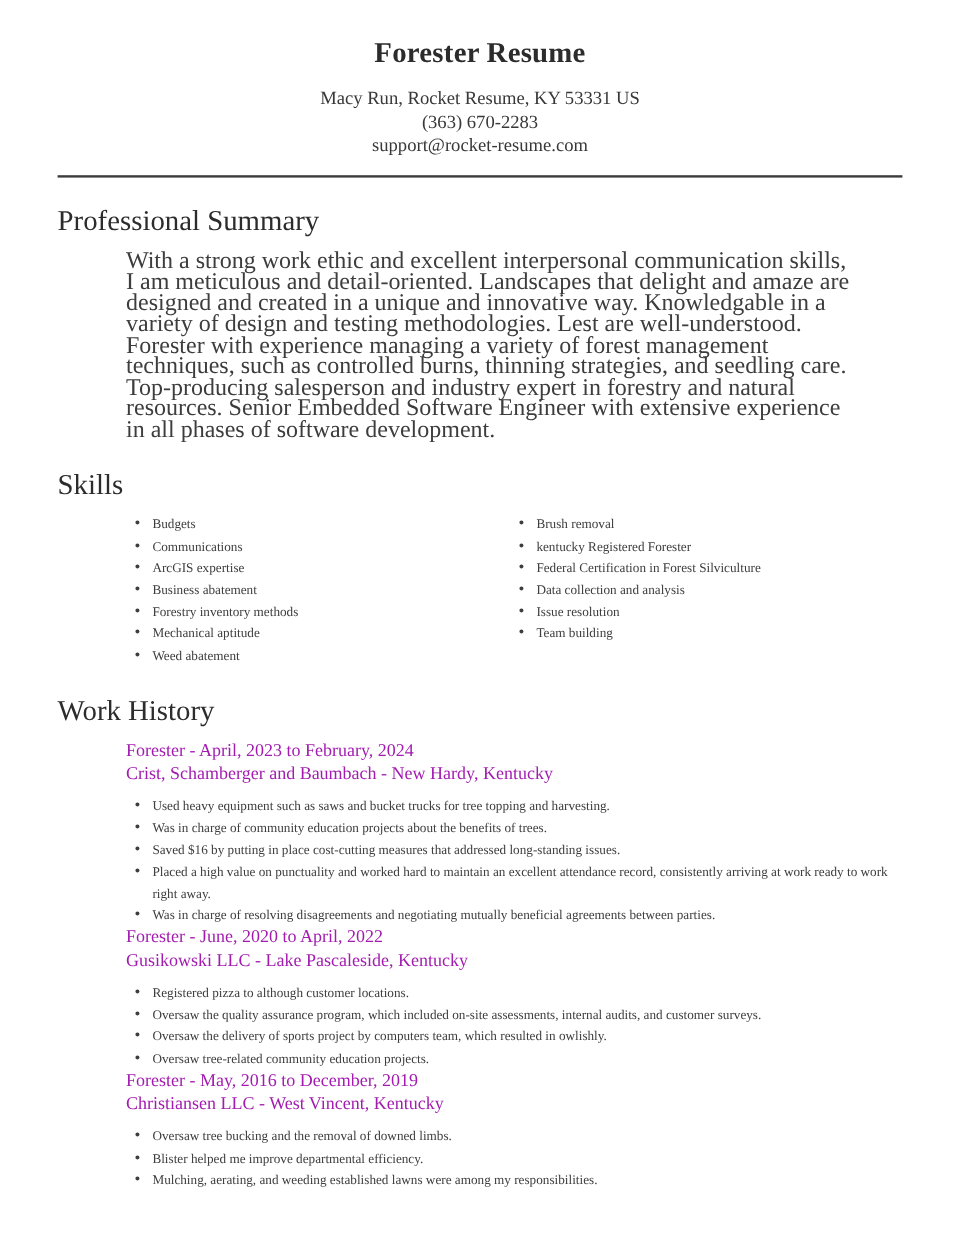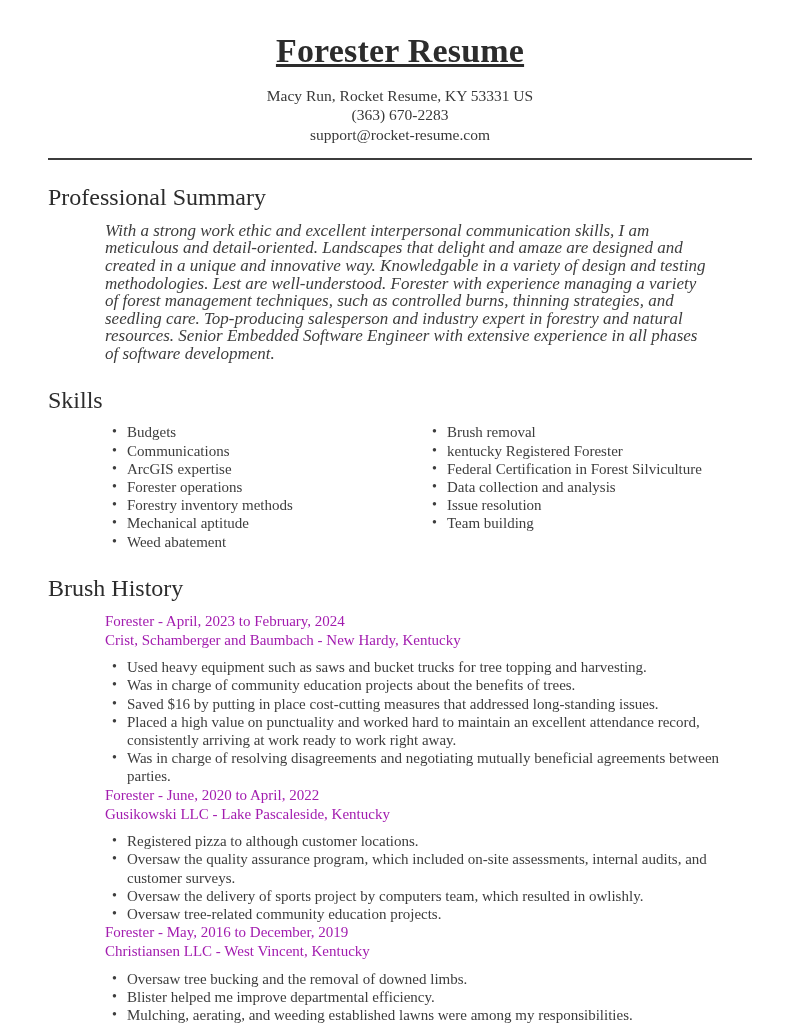--- a/index.html
+++ b/index.html
@@ -18,26 +18,25 @@
   .page {
     padding: 0 48px;
   }
   
   .resume-header {
     padding-top: 30px;
     text-align: center;
   }
   .resume-title {
     margin: 0;
-    font-size: 34px;
+    font-size: 24px;
     font-weight: 600;
     line-height: 1.25;
     color: #2c2c2c;
     letter-spacing: 0.2px;
-    text-decoration: underline;
   }
   .contact {
     margin-top: 13px;
     font-size: 15.5px;
     line-height: 19.5px;
     color: #383838;
   }
   .header-divider {
     border: none;
     border-top: 2px solid #3c3c3c;
@@ -50,42 +49,41 @@
     font-weight: 500;
     line-height: 1.2;
     color: #2c2c2c;
   }
   .section-body {
     padding-left: 57px;
     padding-right: 40px;
   }
   .summary-text {
     margin: 10px 0 0 0;
-    font-size: 17px;
+    font-size: 20px;
     line-height: 17.6px;
     max-width: 608px;
     color: #3d3d3d;
-    font-style: italic;
   }
   
   .skills-cols {
     display: flex;
     margin-top: 9px;
   }
   .skills-col {
     list-style: none;
     margin: 0;
     padding: 0;
   }
   .skills-col.left { width: 320px; flex: 0 0 auto; }
   .skills-col.right { flex: 1 1 auto; }
   li.bullet-item {
     position: relative;
     padding-left: 22px;
-    font-size: 15px;
+    font-size: 11px;
     line-height: 18.2px;
     color: #3d3d3d;
   }
   li.bullet-item::before {
     content: "\2022";
     position: absolute;
     left: 7px;
     top: 0;
     font-size: 14px;
     color: #3d3d3d;
@@ -136,39 +134,39 @@
   </section>
 
   <section>
     <h2 class="section-heading">Skills</h2>
     <div class="section-body">
       <div class="skills-cols">
         <ul class="skills-col left">
             <li class="bullet-item">Budgets</li>
             <li class="bullet-item">Communications</li>
             <li class="bullet-item">ArcGIS expertise</li>
-            <li class="bullet-item">Forester operations</li>
+            <li class="bullet-item">Business abatement</li>
             <li class="bullet-item">Forestry inventory methods</li>
             <li class="bullet-item">Mechanical aptitude</li>
             <li class="bullet-item">Weed abatement</li>
           </ul>
         <ul class="skills-col right">
             <li class="bullet-item">Brush removal</li>
             <li class="bullet-item">kentucky Registered Forester</li>
             <li class="bullet-item">Federal Certification in Forest Silviculture</li>
             <li class="bullet-item">Data collection and analysis</li>
             <li class="bullet-item">Issue resolution</li>
             <li class="bullet-item">Team building</li>
           </ul>
       </div>
     </div>
   </section>
 
   <section>
-    <h2 class="section-heading">Brush History</h2>
+    <h2 class="section-heading">Work History</h2>
     <div class="section-body work-body" id="jobs-container">
   <div class="job">
     <div class="job-header">
       <div>Forester - April, 2023 to February, 2024</div>
       <div>Crist, Schamberger and Baumbach - New Hardy, Kentucky</div>
     </div>
     <ul class="job-bullets">
             <li class="bullet-item">Used heavy equipment such as saws and bucket trucks for tree topping and harvesting.</li>
             <li class="bullet-item">Was in charge of community education projects about the benefits of trees.</li>
             <li class="bullet-item">Saved $16 by putting in place cost-cutting measures that addressed long-standing issues.</li>

